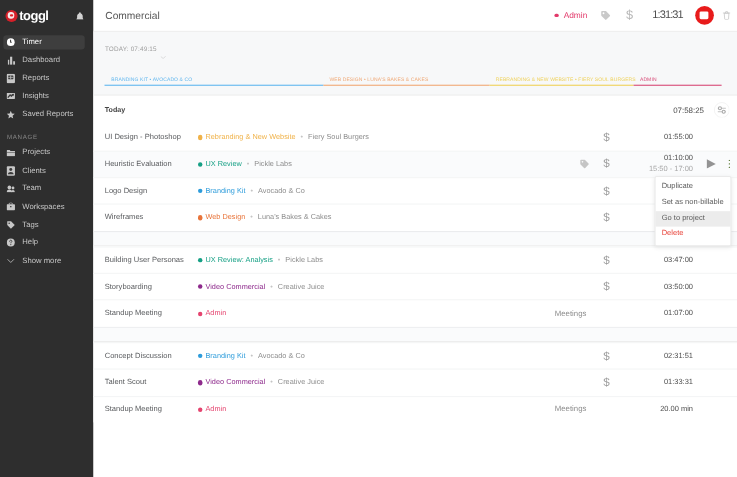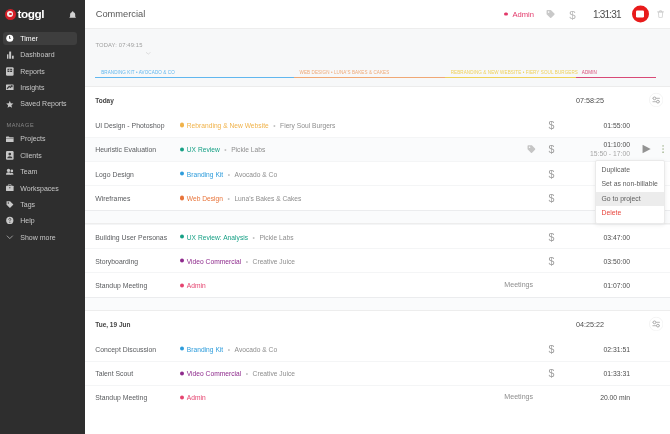--- a/index.html
+++ b/index.html
@@ -48,21 +48,21 @@
   .bseg { position:relative; height:14px; }
   .bseg .txt { font-size:4.55px; letter-spacing:0.1px; white-space:nowrap; position:absolute; bottom:3.3px; left:5.8px; }
   .bseg .ln { position:absolute; bottom:0; left:0; right:0; height:1.3px; }
 
   .list { }
   .grp { }
   .gap { height:14.3px; background:#fafbfc; border-top:1px solid #ebecee; border-bottom:1px solid #ededed; }
   .grp-head { height:25.2px; background:#fff; position:relative; }
   .grp-head > * { position:absolute; top:50%; transform:translateY(-50%); }
   .grp-head .d { font-size:6.5px; font-weight:bold; color:#444444; left:10.2px; }
-  .grp-head .t { font-size:7.2px; color:#4c4c4c; left:459px; width:60px; text-align:right; }
+  .grp-head .t { font-size:7.2px; color:#4c4c4c; left:495px; width:60px; text-align:right; }
   .grp-head .exp { display:flex; align-items:center; left:563.6px; line-height:0; }
 
   .row { height:24.3px; border-top:1px solid #f4f5f6; background:#fff; position:relative; }
   .grp-head + .row { border-top:1px solid transparent; }
   .row.alt { background:#fafbfc; }
   .row > * { position:absolute; top:50%; transform:translateY(-50%); }
   .row .desc { font-size:6.85px; color:#595b5e; left:10.2px; white-space:nowrap; letter-spacing:0.02px; }
   .row .proj { font-size:6.65px; display:flex; align-items:center; left:94.6px; white-space:nowrap; letter-spacing:0.02px; }
   .row .pdot { width:4.2px; height:4.2px; border-radius:50%; margin-right:3px; }
   .row .psep { color:#c4c4c4; margin:0 4.5px; font-size:6.6px; }
@@ -374,32 +374,20 @@
             <span class="proj">
               <span class="pdot" style="background:#e5446f"></span>
               <span style="color:#e5446f">Admin</span>
             </span>
             <span class="meet">Meetings</span>
             <span class="dur">01:07:00</span>
           </div>
         </div>
         <div class="gap"></div>
         <div class="grp">
-          <div class="grp-head">
-            <span class="d">Tue, 19 Jun</span>
-            <span class="t">04:25:22</span>
-            <span class="exp">
-              <svg viewBox="0 0 22 22" width="14.4" height="14.4">
-                <circle cx="11" cy="11" r="10.4" fill="none" stroke="#f0f0f0" stroke-width="1.1"></circle>
-                <path d="M5.4 8.5h11.2M5.4 13.5h11.2" stroke="#c4c4c4" stroke-width="1.6" stroke-linecap="butt"></path>
-                <circle cx="8.4" cy="8.5" r="2.1" fill="#fff" stroke="#a8a8a8" stroke-width="1.5"></circle>
-                <circle cx="13.6" cy="13.5" r="2.1" fill="#fff" stroke="#a8a8a8" stroke-width="1.5"></circle>
-              </svg>
-            </span>
-          </div>
           <div class="row">
             <span class="desc">Concept Discussion</span>
             <span class="proj">
               <span class="pdot" style="background:#2d9cdb"></span>
               <span style="color:#2d9cdb">Branding Kit</span>
               <span class="psep">•</span>
               <span class="client">Avocado &amp; Co</span>
             </span>
             <span class="bill">$</span>
             <span class="dur">02:31:51</span>

